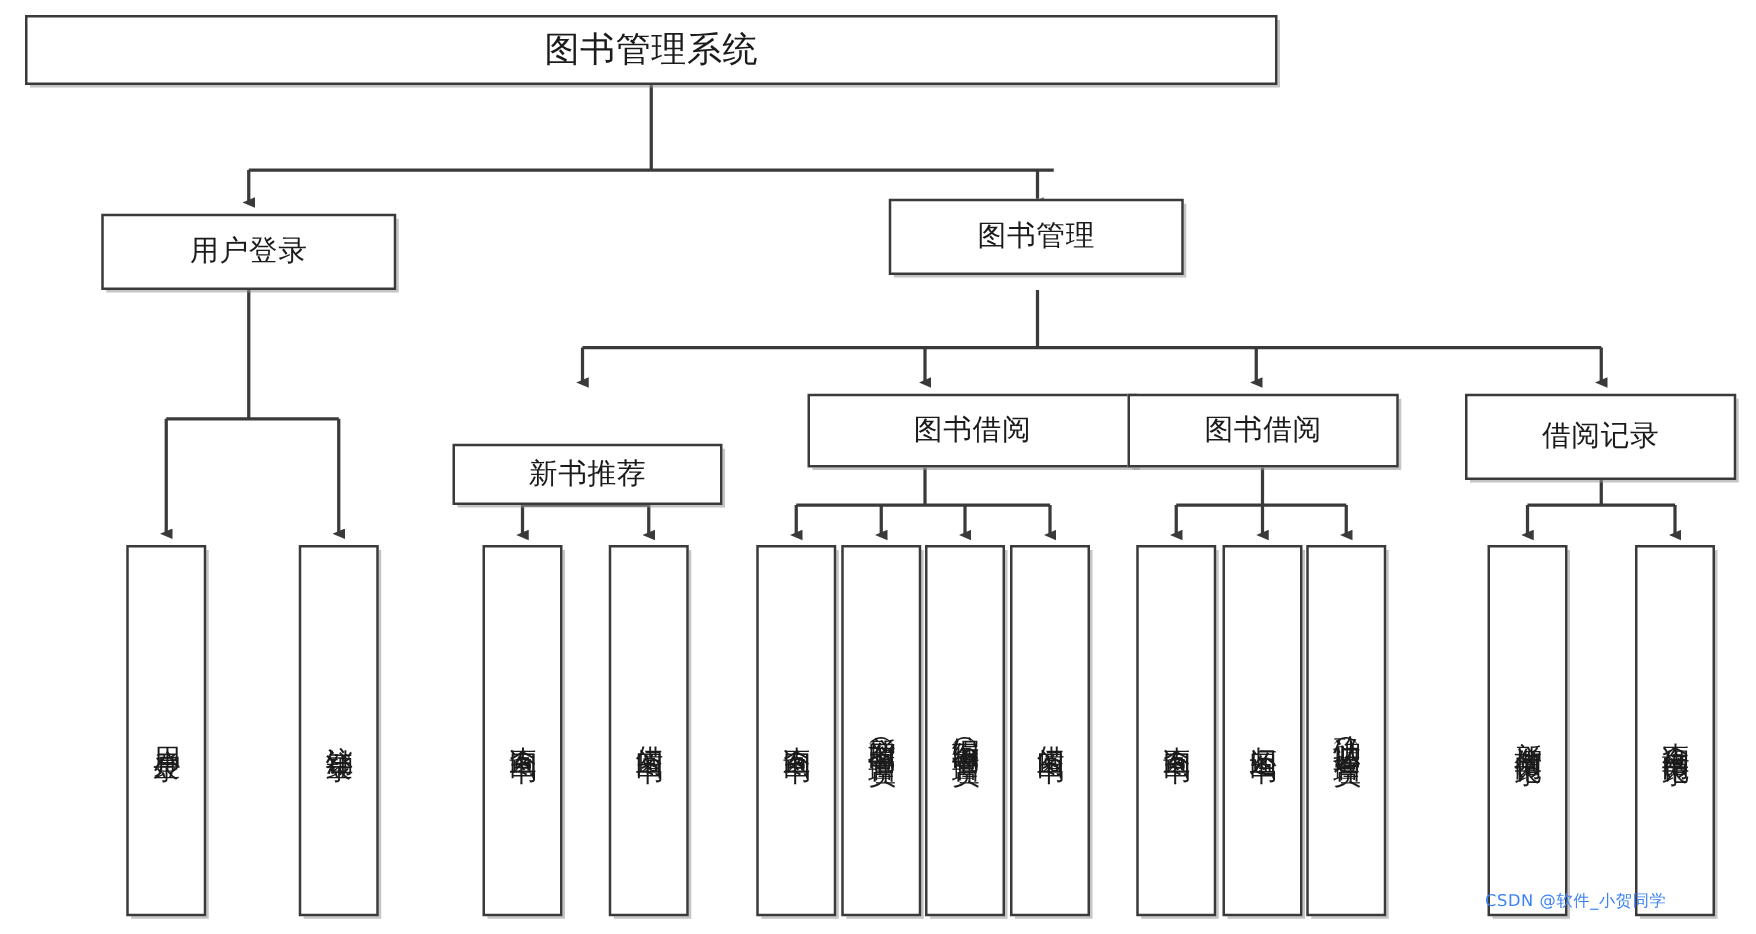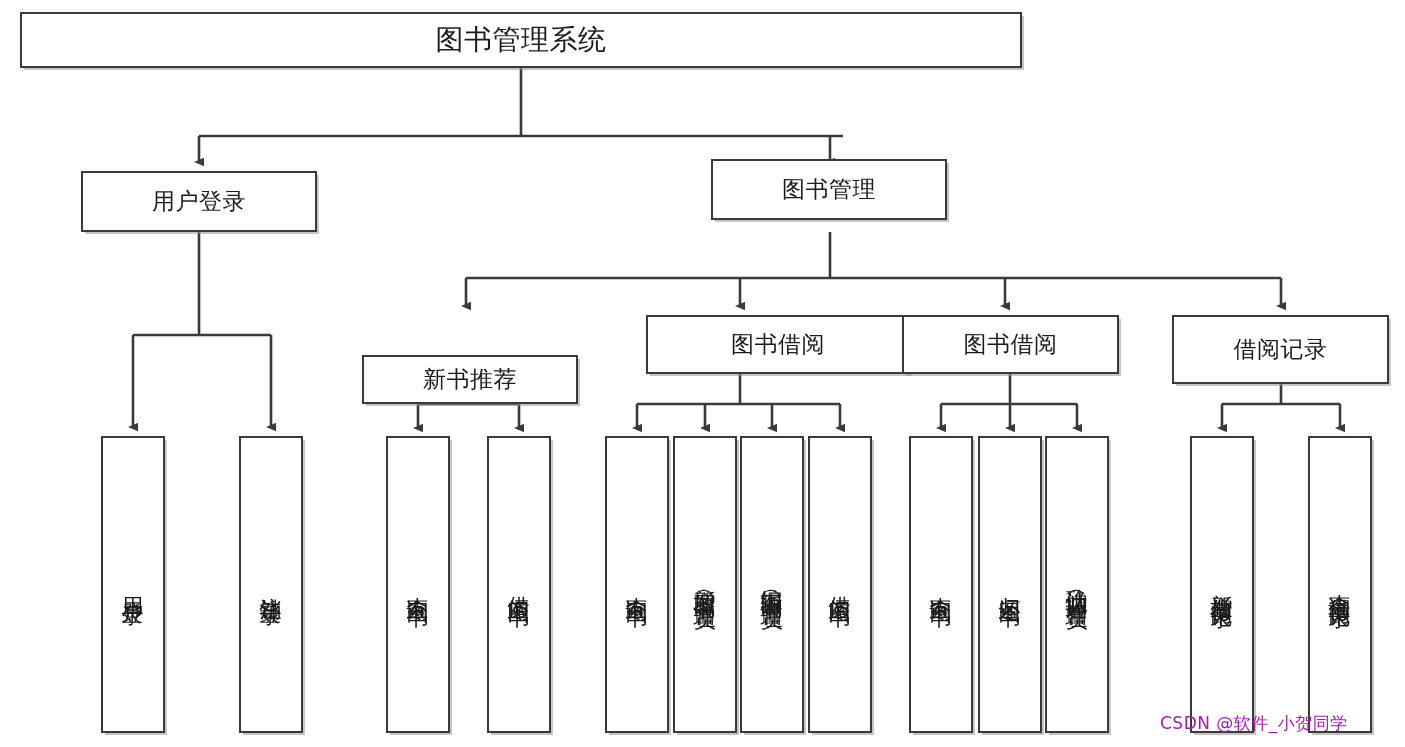--- a/index.html
+++ b/index.html
@@ -61,24 +61,24 @@
   .node.vert .node-label {
     writing-mode: vertical-rl;
     text-orientation: upright;
     font-size: 22px;
     line-height: 1.05;
     letter-spacing: 3px;
     white-space: nowrap;
   }
   #watermark {
     position: absolute;
-    left: 1160px;
+    left: 1188px;
     top: 712px;
-    font-size: 17px;
-    color: #a21caf;
+    font-size: 13px;
+    color: #3b82f6;
     letter-spacing: 0.5px;
     white-space: nowrap;
     z-index: 5;
     user-select: none;
   }
 </style>
 </head>
 <body>
 
 <div id="diagram-canvas">

